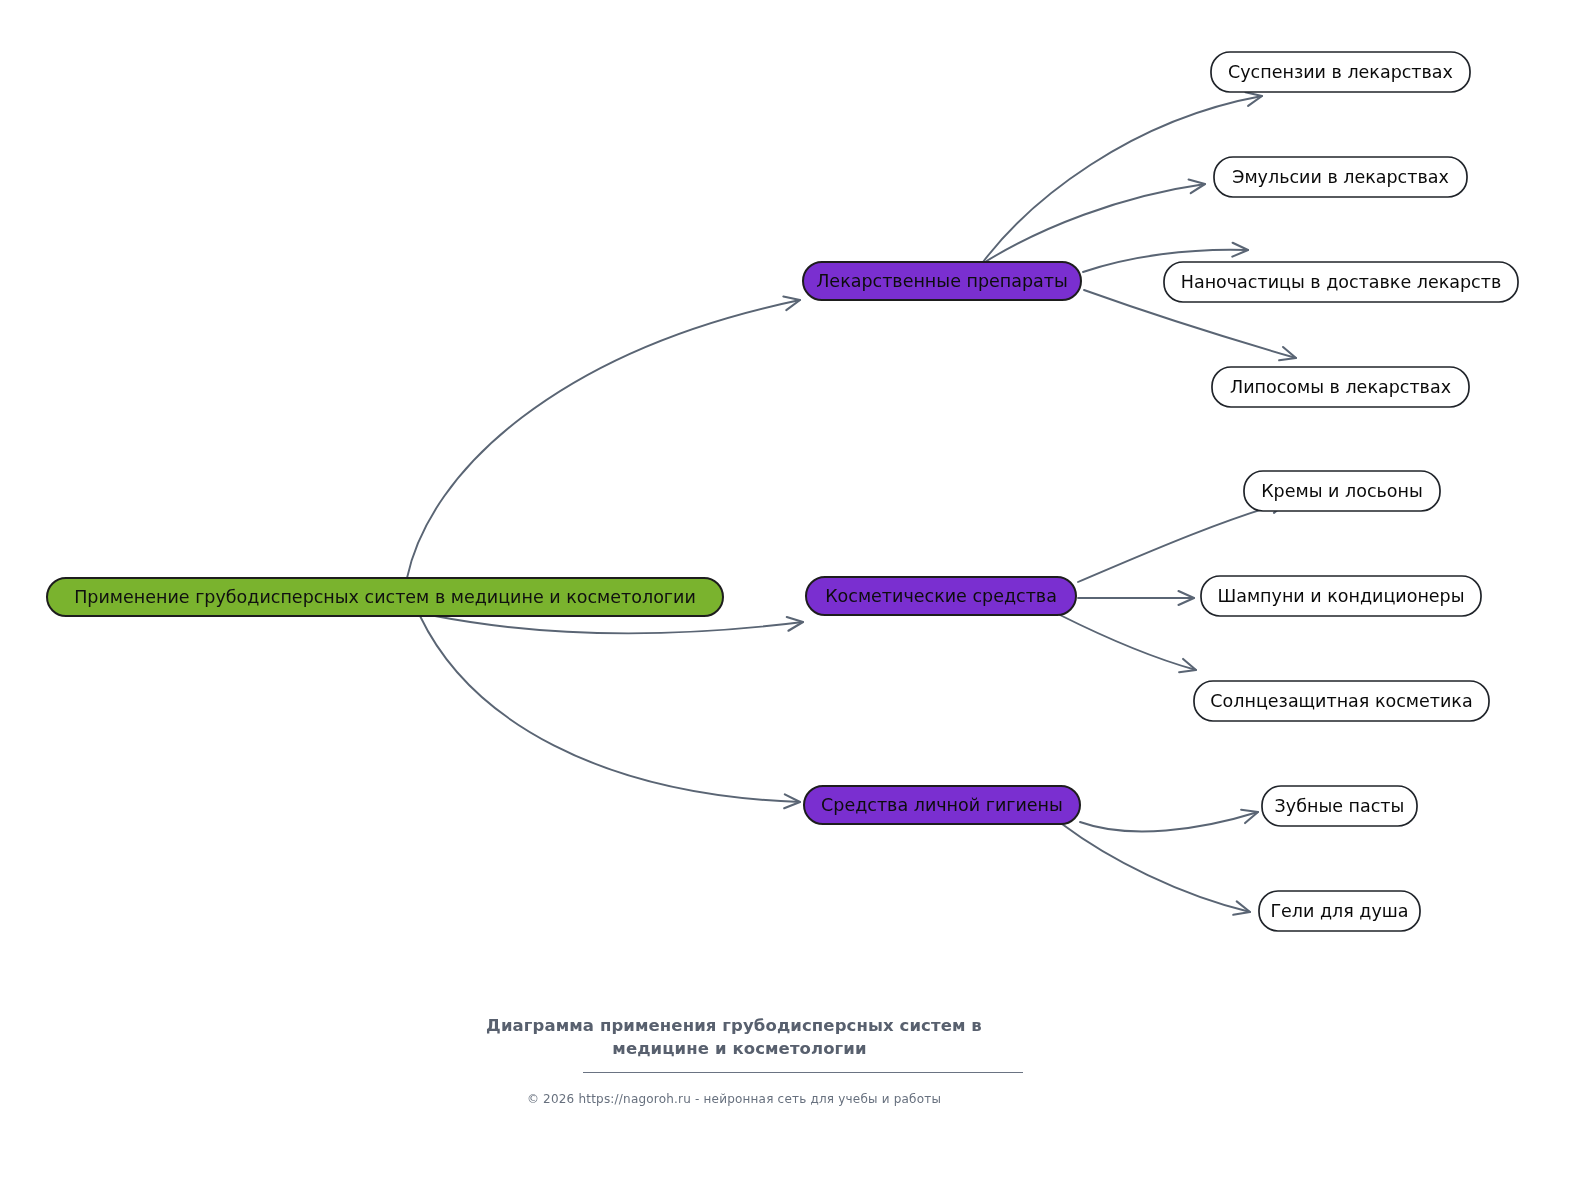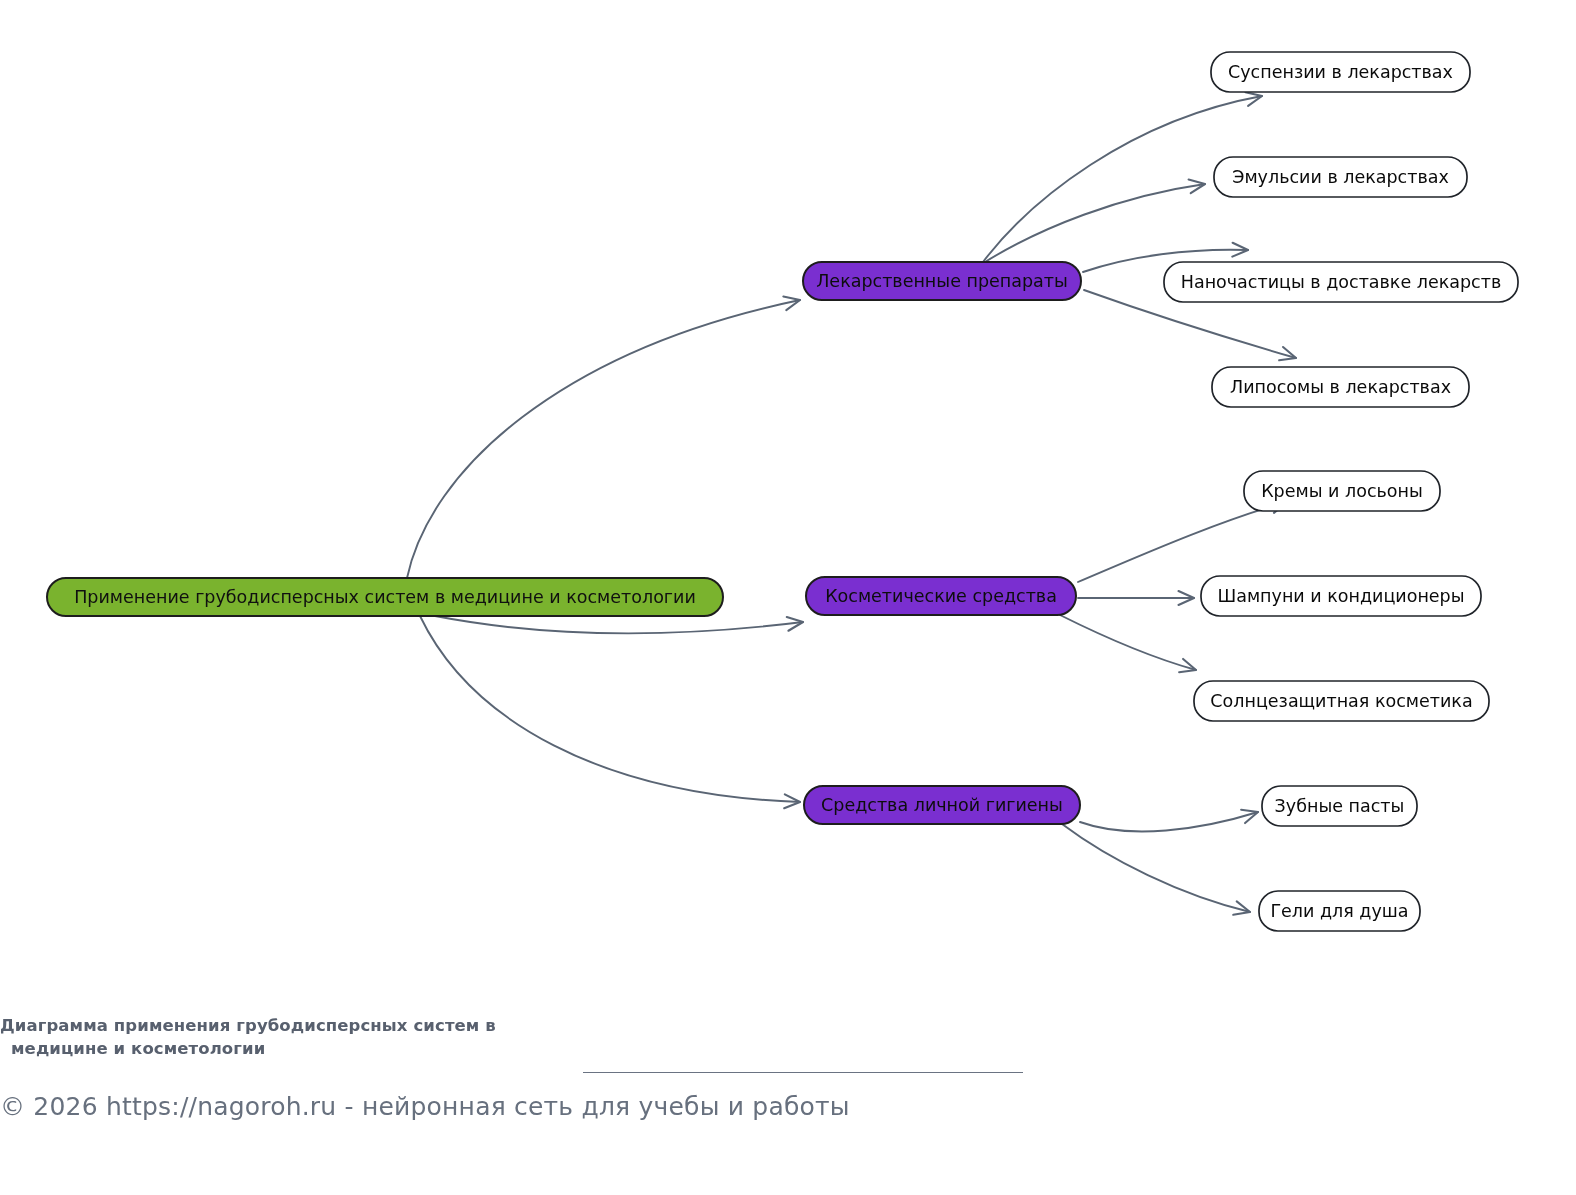--- a/index.html
+++ b/index.html
@@ -66,21 +66,21 @@
     fill: none;
     stroke: #5a6574;
     stroke-width: 2.1;
     stroke-linecap: round;
     stroke-linejoin: round;
   }
   .footer-block {
     position: absolute;
     left: 0;
     width: 1468px;
-    text-align: left;
+    text-align: center;
   }
   #footer-title {
     top: 1014px;
     font-family: "DejaVu Sans", "Liberation Sans", sans-serif;
     font-size: 16.5px;
     font-weight: bold;
     color: #58606e;
     line-height: 23px;
     letter-spacing: 0.1px;
   }
@@ -92,21 +92,21 @@
     position: absolute;
     left: 583px;
     top: 1072px;
     width: 440px;
     height: 0;
     border-top: 1.6px solid #6a7382;
   }
   #footer-copyright {
     top: 1092px;
     font-family: "DejaVu Sans", "Liberation Sans", sans-serif;
-    font-size: 25px;
+    font-size: 12px;
     color: #67707e;
     letter-spacing: 0.2px;
   }
 </style>
 </head>
 <body>
 
 <svg id="mindmap-canvas" viewBox="0 0 1576 1195">
   <g id="edges-layer">
       <path d="M 407 578 C 430 470 560 350 800 300" class="edge-path"></path>

